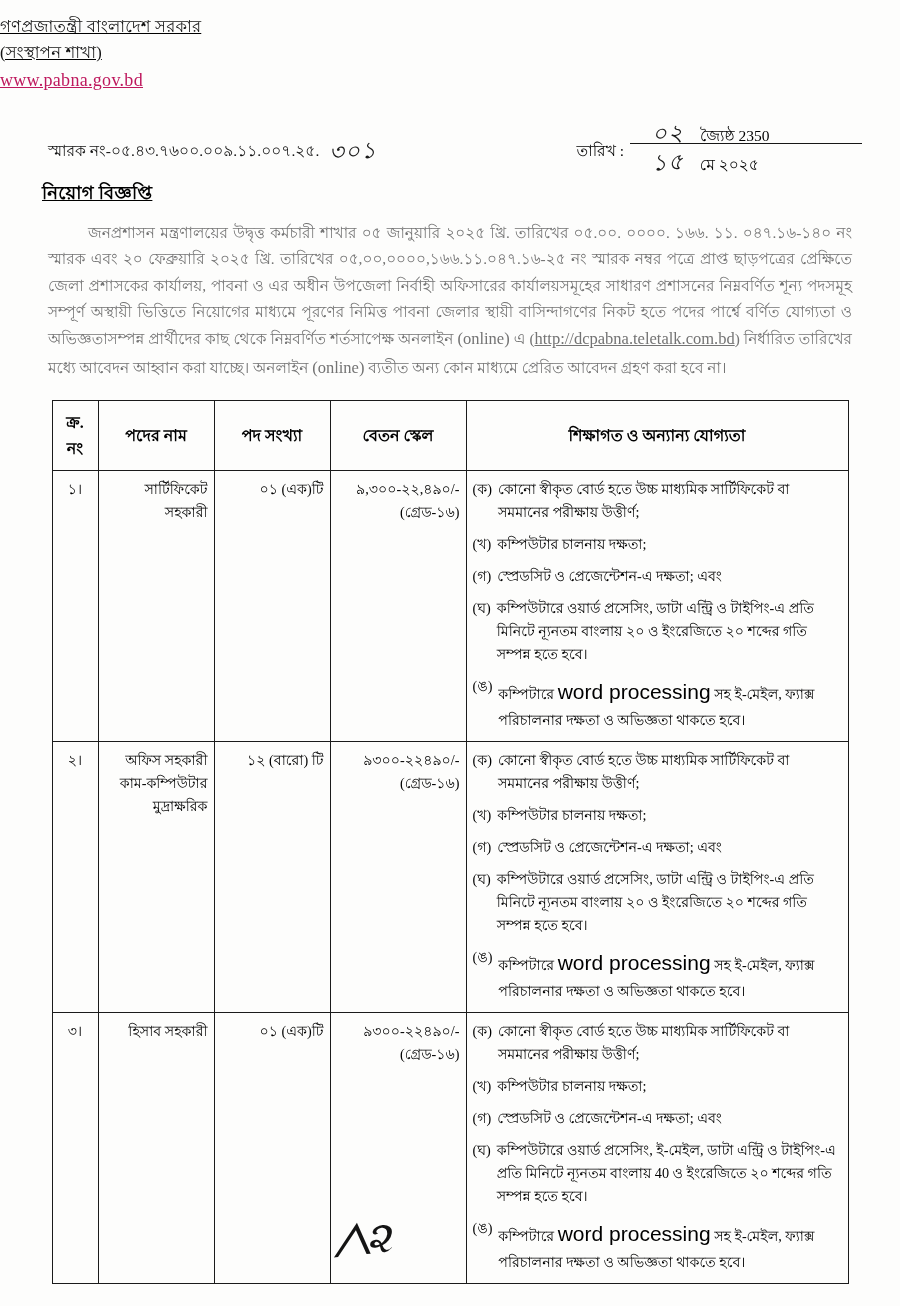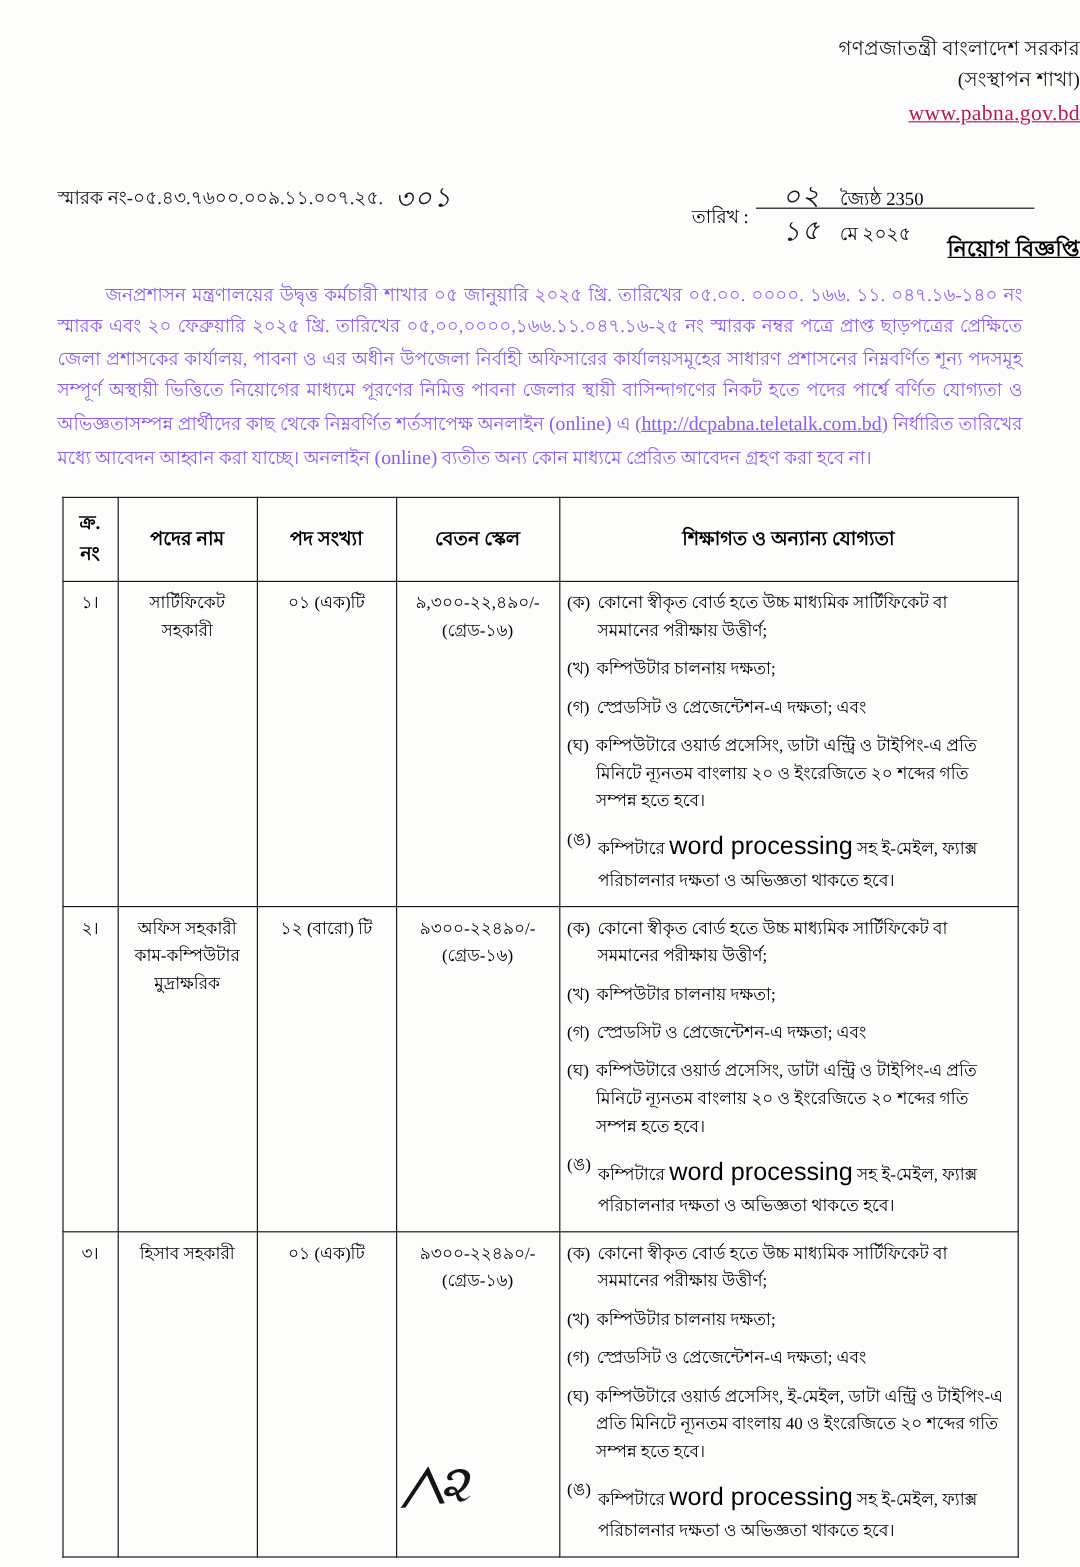--- a/index.html
+++ b/index.html
@@ -20,23 +20,24 @@
     width: 900px;
     height: 1306px;
     position: relative;
     box-sizing: border-box;
     padding: 0;
     background: #fdfdfc;
   }
 
   
   .letterhead {
-    text-align: right;
-    padding-top: 28px;
+    text-align: left;
+    padding-top: 14px;
     line-height: 1.55;
+    text-decoration: underline;
   }
   .letterhead .lh-line {
     font-size: 16.5px;
     letter-spacing: 0.2px;
     color: #121212;
   }
   .letterhead .lh-website {
     font-size: 18px;
     font-family: "Liberation Serif", "DejaVu Serif", serif;
     text-decoration: underline;
@@ -68,21 +69,21 @@
     transform: rotate(-3deg);
     display: inline-block;
   }
   .memo-hand {
     margin-left: 10px;
     vertical-align: -3px;
   }
   .date-block {
     position: absolute;
     right: 38px;
-    top: 16px;
+    top: 0px;
     display: flex;
     align-items: center;
     justify-content: center;
   }
   .date-label {
     font-size: 15.5px;
     margin-right: 6px;
     padding-top: 16px;
   }
   .date-fractions {
@@ -97,36 +98,37 @@
     padding-left: 22px;
     height: 28px;
   }
   .date-top { border-bottom: 1.6px solid #161616; }
   .date-typed {
     font-size: 15.5px;
   }
 
   
   .notice-title {
-    text-align: right;
+    text-align: left;
     font-size: 18px;
     font-weight: bold;
     text-decoration: underline;
     margin-top: 8px;
     letter-spacing: 0.4px;
+    margin-left: 42px;
   }
 
   
   .intro {
     margin: 10px 48px 0 48px;
     font-size: 15.3px;
     line-height: 1.72;
     text-align: justify;
     text-justify: inter-word;
-    color: #8b5cf6;
+    color: #737373;
   }
   .intro .first-indent { padding-left: 40px; }
   .intro .latin {
     font-family: "Liberation Serif", "DejaVu Serif", serif;
     font-size: 16.5px;
   }
   .intro .url {
     font-family: "Liberation Serif", "DejaVu Serif", serif;
     font-size: 16.5px;
     text-decoration: underline;
@@ -158,21 +160,21 @@
   col.c-count  { width: 116px; }
   col.c-scale  { width: 136px; }
   col.c-qual   { width: 382px; }
 
   td.sl {
     text-align: center;
     font-size: 14.5px;
     padding-top: 9px;
   }
   td.pname, td.pcount, td.pscale {
-    text-align: center;
+    text-align: right;
     font-size: 14.5px;
     line-height: 1.85;
     padding-top: 9px;
   }
   td.qual { padding: 8px 8px 10px 6px; }
 
   ul.qlist {
     list-style: none;
     margin: 0;
     padding: 0;

